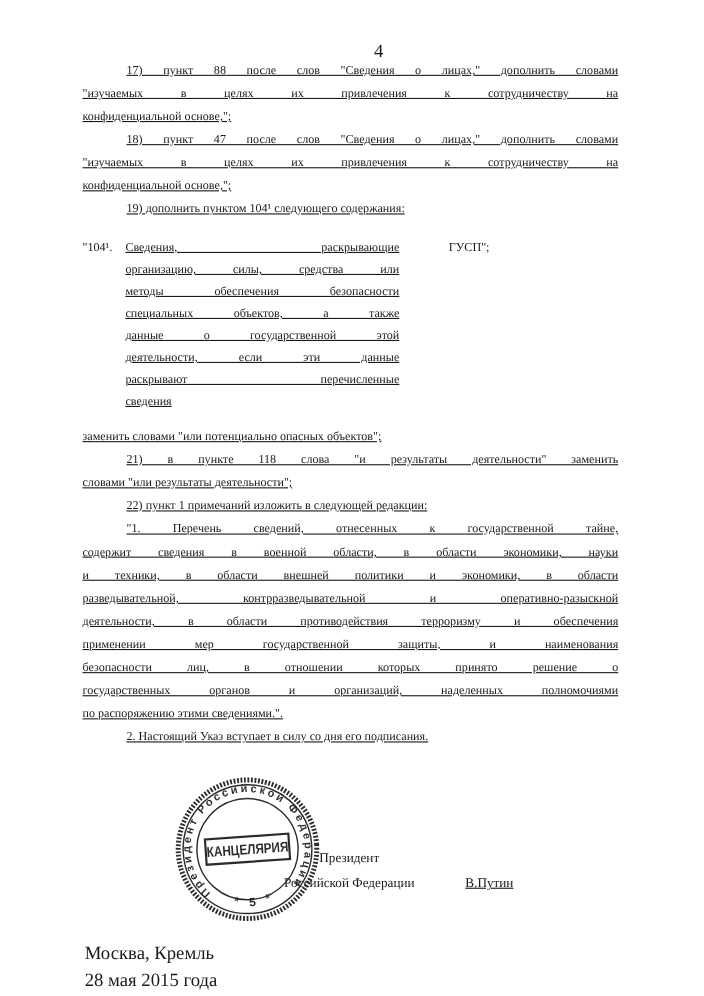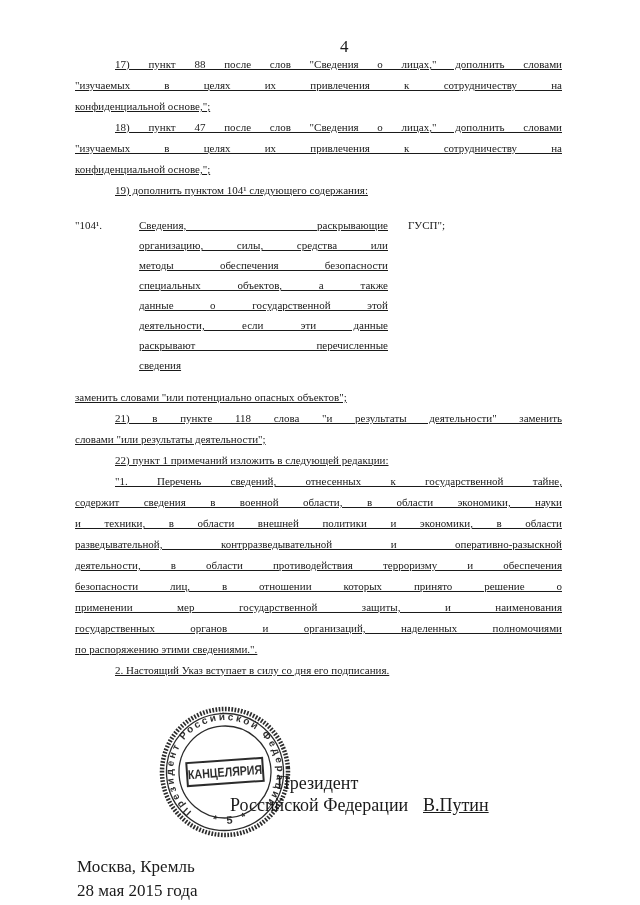--- a/index.html
+++ b/index.html
@@ -8,23 +8,23 @@
     font-family:"Liberation Serif",serif;color:#1a1a1a;overflow:hidden;
   }
   .pagenum{position:absolute;left:340px;top:37px;font-size:17px;}
   .flow{position:absolute;left:75px;top:54px;width:487px;font-size:11px;line-height:21px;text-decoration:underline;}
   .para{margin:0;}
   .ln{text-align:justify;text-align-last:justify;}
   .ln.last{text-align-last:auto;}
   .ln.ind{text-indent:40px;}
   .b104{position:relative;margin:14px 0 12px 0;line-height:20px;}
   .b104-label{position:absolute;left:0;top:0;}
-  .b104-body{margin-left:64px;width:249px;}
+  .b104-body{margin-left:39px;width:249px;}
   .b104-right{position:absolute;left:333px;top:0;}
-  .sig{position:absolute;font-size:18px;white-space:nowrap;}
+  .sig{position:absolute;font-size:12px;white-space:nowrap;}
   .sig-c{width:175px;text-align:center;}
   .footer{position:absolute;left:77px;top:835px;font-size:17px;line-height:23.5px;margin-top:20px;}
   .stamp{position:absolute;left:159px;top:706px;transform:rotate(-4deg);opacity:.92;}
   .stamp circle,.stamp rect{stroke:#1b1b1b;}
   .stamp text{font-family:"Liberation Sans",sans-serif;font-weight:bold;fill:#1b1b1b;}
 </style>
 </head>
 <body>
 
 <div class="page">
@@ -68,22 +68,22 @@
       </div>
       <div class="para">
         <div class="ln ind last">22) пункт 1 примечаний изложить в следующей редакции:</div>
       </div>
       <div class="para">
         <div class="ln ind">"1. Перечень сведений, отнесенных к государственной тайне,</div>
         <div class="ln">содержит сведения в военной области, в области экономики, науки</div>
         <div class="ln">и техники, в области внешней политики и экономики, в области</div>
         <div class="ln">разведывательной, контрразведывательной и оперативно-разыскной</div>
         <div class="ln">деятельности, в области противодействия терроризму и обеспечения</div>
+        <div class="ln">применении мер государственной защиты, и наименования</div>
         <div class="ln">безопасности лиц, в отношении которых принято решение о</div>
-        <div class="ln">применении мер государственной защиты, и наименования</div>
         <div class="ln">государственных органов и организаций, наделенных полномочиями</div>
         <div class="ln last">по распоряжению этими сведениями.".</div>
       </div>
       <div class="para">
         <div class="ln ind last">2. Настоящий Указ вступает в силу со дня его подписания.</div>
       </div>
     </div>
 
   <div class="sig sig-c" style="left:230px;top:773px;">Президент</div>
   <div class="sig sig-c" style="left:230px;top:795px;">Российской Федерации</div>

